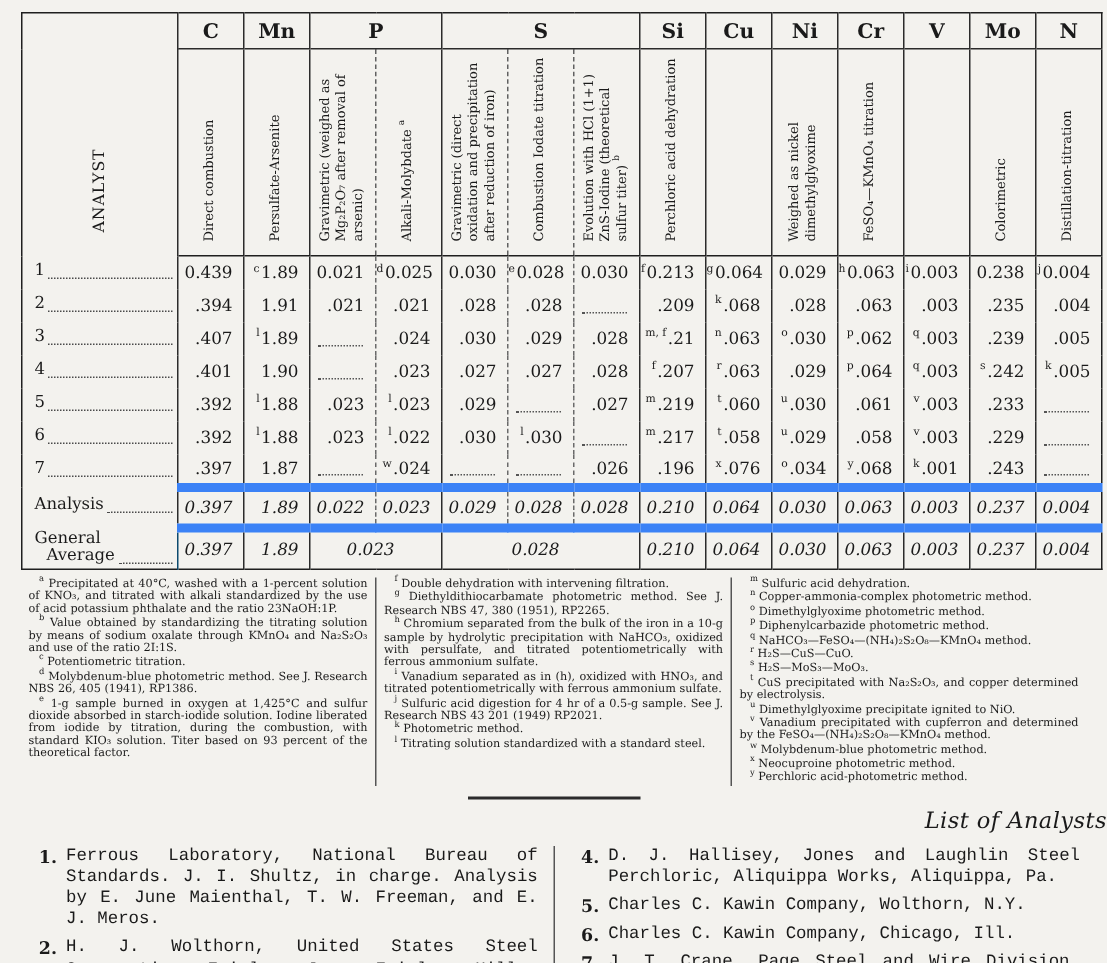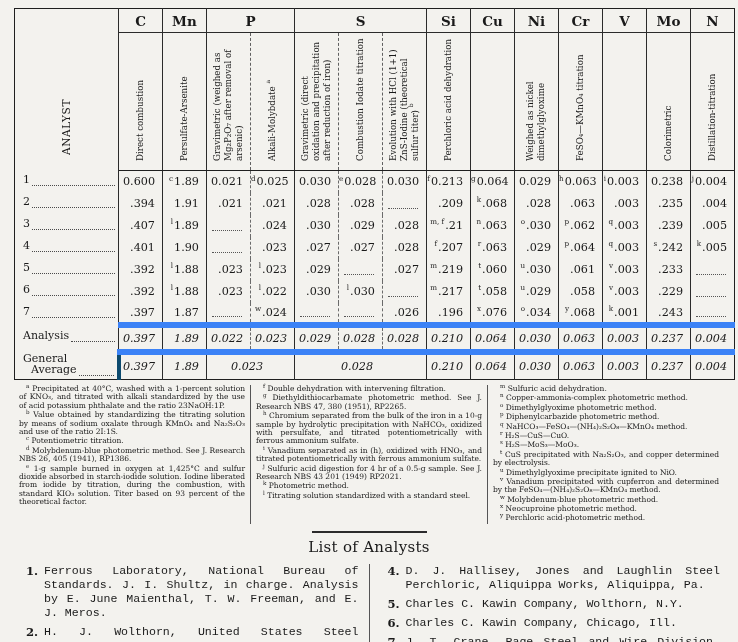--- a/index.html
+++ b/index.html
@@ -33,36 +33,36 @@
   .lead{flex:1;border-bottom:1px dotted #4a4a4a;height:3px;margin-left:2px;}
   td.val{text-align:right;vertical-align:middle;padding-right:7px;font-size:11.2px;}
   td.val.grp{border-left:1px solid #2b2b2b;}
   td.val.sub{border-left:1px dashed #6a6a6a;text-align:right;}
   td.val sup{font-size:7.2px;line-height:0;margin-right:1px;}
   .dotlead{height:9px;border-bottom:1px dotted #555;margin:0 1px 0 5px;}
   tr.avg{height:27px;}
   tr.gen{height:28px;}
   td.val.top{border-top:6px solid #3b82f6;font-style:italic;}
   tr.avg td.rowlabel .wrap{padding-bottom:6px;}
-  td.genlabel{border-right:4px solid #0c4a6e;font-size:11px;vertical-align:middle;}
+  td.genlabel{border-right:1px solid #0c4a6e;font-size:11px;vertical-align:middle;}
   td.genlabel .l1{padding-left:8px;line-height:1.05;}
   td.genlabel .l2{display:flex;align-items:flex-end;padding:0 3px 2px 16px;line-height:1.05;}
 
   
   .footnotes{display:flex;margin:5px 14px 0 14px;}
   .fn-col{flex:1;padding:0 5px;}
   .fn-col + .fn-col{border-left:1px solid #555;}
   .fn{margin:0 0 1px 0;text-align:justify;font-size:7.5px;line-height:1.12;
     text-indent:7px;}
   .fn sup{font-size:5.6px;line-height:0;}
 
   
   .analysts{margin-top:7px;}
   .rule{width:115px;height:2px;background:#2b2b2b;margin:0 auto 5px auto;}
-  .an-head{text-align:center;font-size:15px;margin:0 0 8px 0;letter-spacing:.3px;}
+  .an-head{text-align:right;font-size:15px;margin:0 0 8px 0;letter-spacing:.3px;font-style:italic;}
   .an-cols{display:flex;margin:0 8px;}
   .an-col{flex:1;padding:0 10px;}
   .an-col.right{border-left:1px solid #555;}
   .an-item{display:flex;font-size:11.6px;line-height:1.22;margin-bottom:5px;}
   .an-num{flex:none;width:20px;text-align:right;padding-right:6px;font-weight:bold;}
   .an-text{flex:1;text-align:justify;font-family:Liberation Mono, monospace;}
 </style>
 </head>
 <body>
 
@@ -118,21 +118,21 @@
         </tr>
       </thead>
       <tbody>
         <tr class="data-row">
           <td class="rowlabel">
             <div class="wrap">
               <span class="rl-num">1</span>
               <span class="lead"></span>
             </div>
           </td>
-          <td class="val grp">0.600</td>
+          <td class="val grp">0.439</td>
           <td class="val grp"><sup>c</sup>1.89</td>
           <td class="val grp">0.021</td>
           <td class="val sub"><sup>d</sup>0.025</td>
           <td class="val grp">0.030</td>
           <td class="val sub"><sup>e</sup>0.028</td>
           <td class="val sub">0.030</td>
           <td class="val grp"><sup>f</sup>0.213</td>
           <td class="val grp"><sup>g</sup>0.064</td>
           <td class="val grp">0.029</td>
           <td class="val grp"><sup>h</sup>0.063</td>

